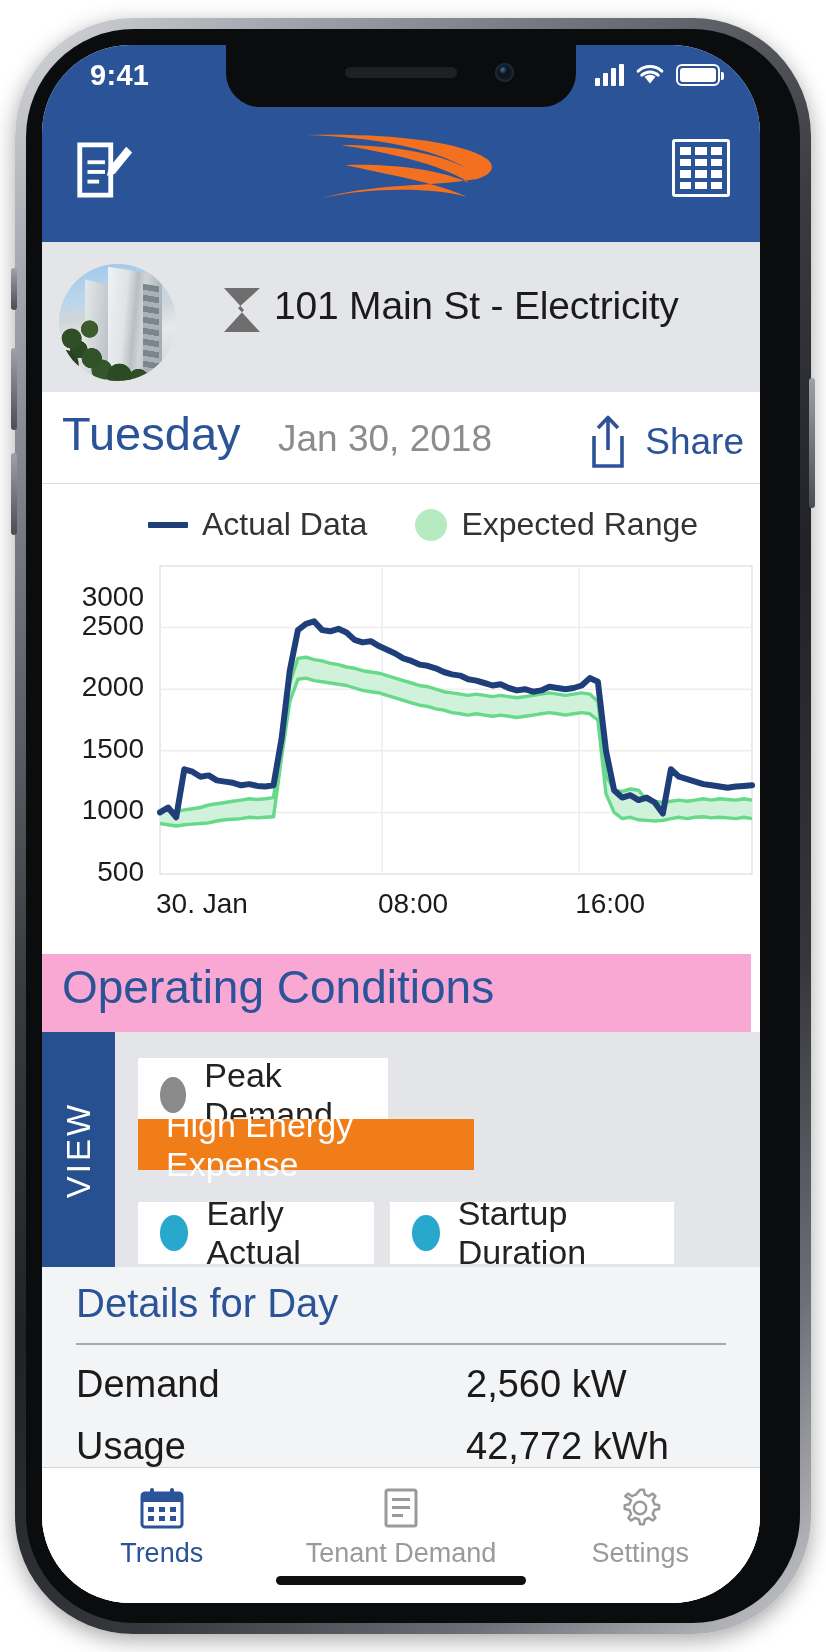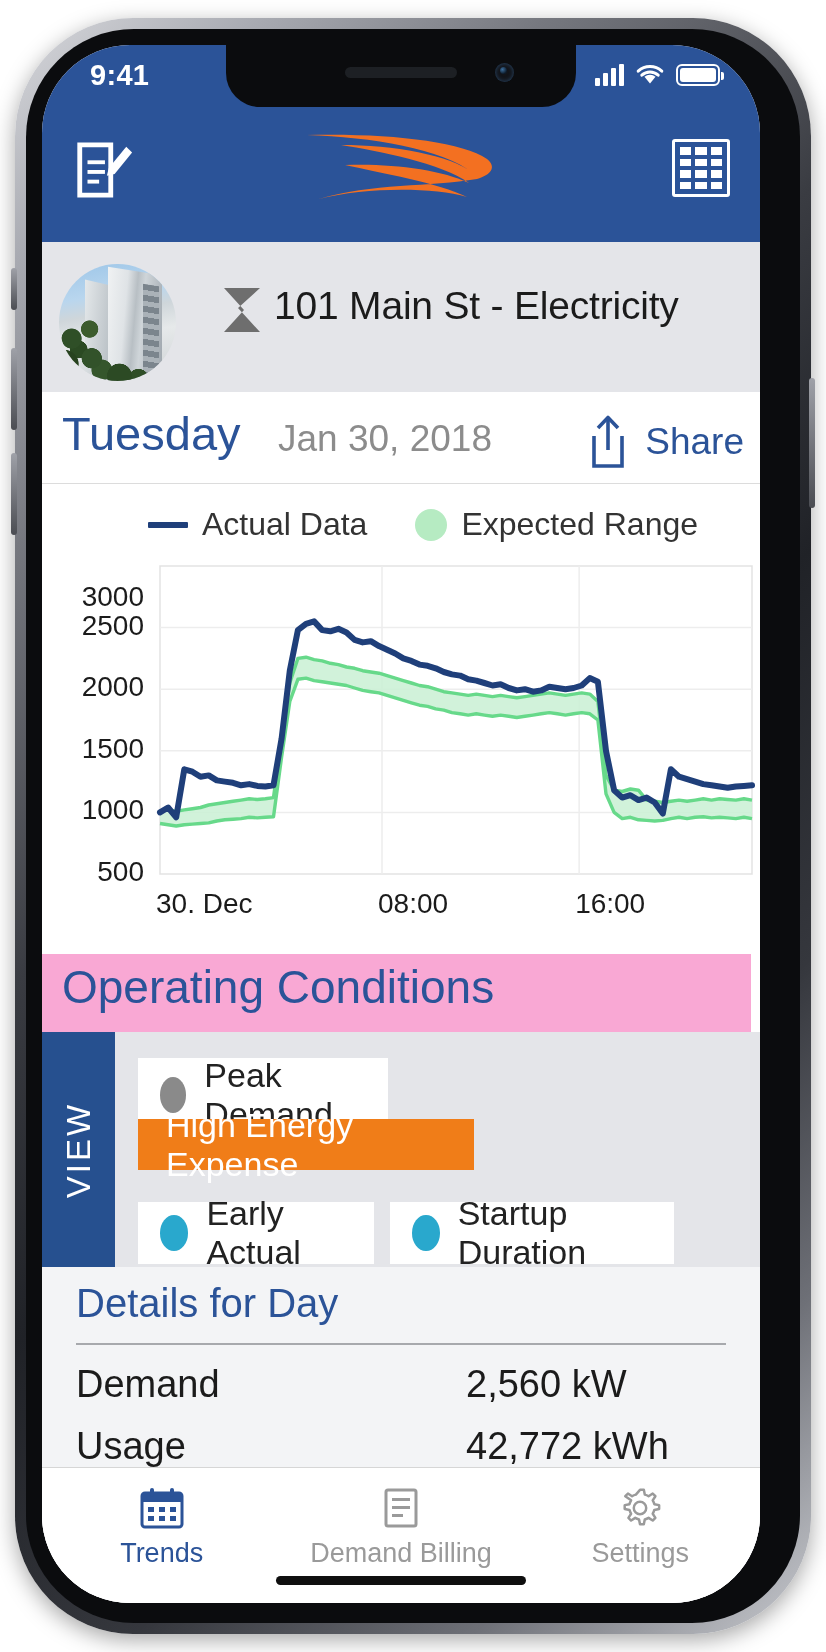--- a/index.html
+++ b/index.html
@@ -407,21 +407,21 @@
           </svg>
         <div id="y-labels">
             <div class="ytick" style="left: 0px; width: 102px; top: 296px;">500</div>
             <div class="ytick" style="left: 0px; width: 102px; top: 234.4px;">1000</div>
             <div class="ytick" style="left: 0px; width: 102px; top: 172.8px;">1500</div>
             <div class="ytick" style="left: 0px; width: 102px; top: 111.2px;">2000</div>
             <div class="ytick" style="left: 0px; width: 102px; top: 49.6px;">2500</div>
             <div class="ytick" style="left: 0px; width: 102px; top: -12px; margin-top: 33px;">3000</div>
           </div>
         <div id="x-labels">
-            <div class="xtick" style="left: 114px; top: 328px;">30. Dec</div>
+            <div class="xtick" style="left: 114px; top: 328px;">30. Jan</div>
             <div class="xtick" style="left: 336px; top: 328px;">08:00</div>
             <div class="xtick" style="left: 533.136px; top: 328px;">16:00</div>
           </div>
       </div>
     </div>
 
     <div id="oc-header">
       <div id="oc-title">Operating Conditions</div>
     </div>
 
@@ -481,21 +481,21 @@
         </svg>
         <span class="tl">Trends</span>
       </div>
       <div class="tab">
         <svg width="40" height="44" viewBox="0 0 40 44">
           <rect x="5" y="4" width="30" height="36" rx="2" fill="none" stroke="#9a9a9a" stroke-width="3"></rect>
           <rect x="11" y="12" width="18" height="3" fill="#9a9a9a"></rect>
           <rect x="11" y="20" width="18" height="3" fill="#9a9a9a"></rect>
           <rect x="11" y="28" width="11" height="3" fill="#9a9a9a"></rect>
         </svg>
-        <span class="tl">Demand Billing</span>
+        <span class="tl">Tenant Demand</span>
       </div>
       <div class="tab">
         <svg width="46" height="44" viewBox="0 0 46 46">
           <path d="M23 4 l4 0 1 5 a14 14 0 0 1 4 1.7 l4.3-2.8 2.8 2.8 -2.8 4.3 a14 14 0 0 1 1.7 4 l5 1 0 4 -5 1 a14 14 0 0 1 -1.7 4 l2.8 4.3 -2.8 2.8 -4.3-2.8 a14 14 0 0 1 -4 1.7 l-1 5 -4 0 -1-5 a14 14 0 0 1 -4-1.7 l-4.3 2.8 -2.8-2.8 2.8-4.3 a14 14 0 0 1 -1.7-4 l-5-1 0-4 5-1 a14 14 0 0 1 1.7-4 L7.6 10.7 l2.8-2.8 4.3 2.8 a14 14 0 0 1 4-1.7 Z" fill="none" stroke="#9a9a9a" stroke-width="2.6" stroke-linejoin="round"></path>
           <circle cx="23" cy="23" r="6.5" fill="none" stroke="#9a9a9a" stroke-width="2.6"></circle>
         </svg>
         <span class="tl">Settings</span>
       </div>
     </div>
     <div id="home-indicator"></div>

